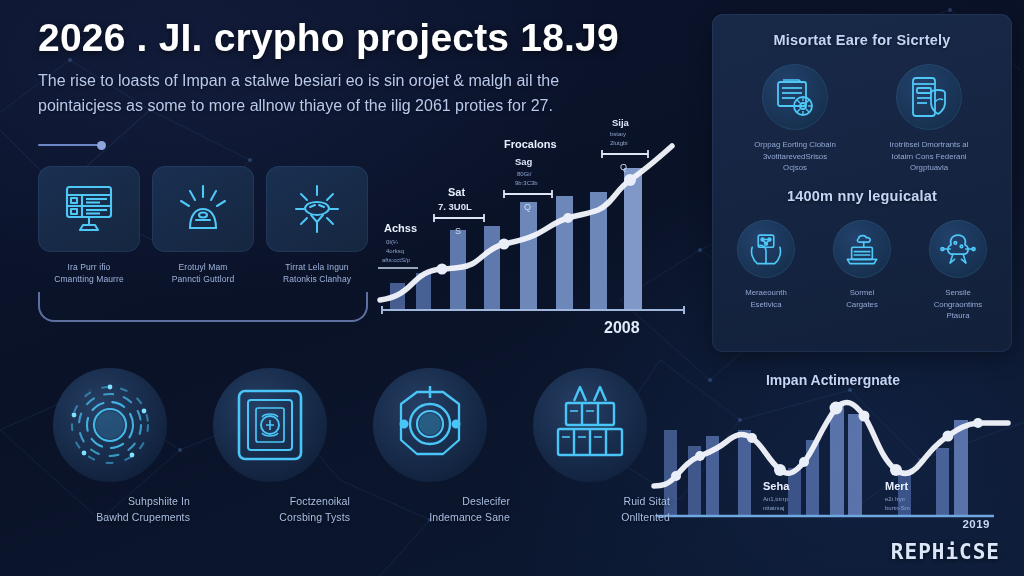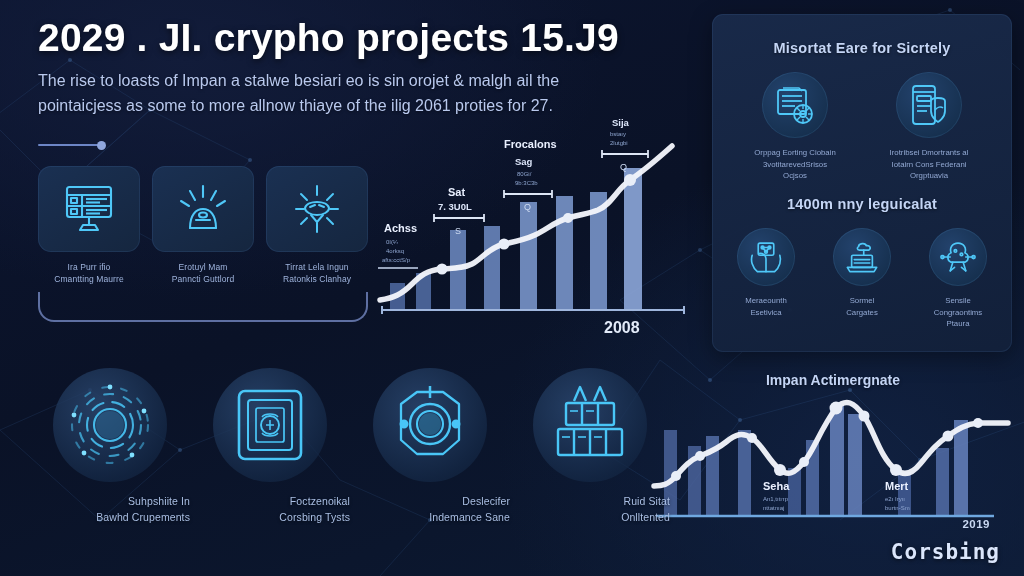--- a/index.html
+++ b/index.html
@@ -64,21 +64,21 @@
 
   
   #center-chart { position: absolute; left: 372px; top: 118px; width: 330px; height: 215px; z-index: 4; }
 
   
   #right-panel {
     position: absolute; left: 712px; top: 14px; width: 300px; height: 338px;
     border-radius: 11px; z-index: 5;
     background: linear-gradient(165deg, rgba(25,42,74,.96) 0%, rgba(18,32,58,.96) 100%);
     box-shadow: inset 0 0 0 1px rgba(110,170,240,.10), 0 6px 22px rgba(0,0,0,.35);
-    padding: 26px 14px 12px;
+    padding: 18px 14px 12px;
   }
   .rp-title {
     text-align: center; font-size: 14.5px; font-weight: bold; color: #c4d5f5;
     letter-spacing: .2px; text-shadow: 0 1px 3px rgba(0,0,0,.5);
   }
   .rp-row { display: flex; justify-content: center; gap: 36px; margin-top: 16px; }
   .rp-row.three { gap: 16px; justify-content: center; }
   .rp-item { width: 98px; text-align: center; }
   .rp-item.sm { width: 84px; }
   .rp-circle {
@@ -163,21 +163,21 @@
         <circle cx="100" cy="520" r="2"></circle>
       <circle cx="740" cy="420" r="2"></circle>
         <circle cx="850" cy="390" r="2"></circle>
         <circle cx="920" cy="460" r="2"></circle>
       <circle cx="430" cy="520" r="2"></circle>
         <circle cx="950" cy="10" r="2"></circle>
     </g>
   </svg>
 
   <div id="header">
-    <div id="title">2029 . JI. crypho projects  15.J9</div>
+    <div id="title">2026 . JI. crypho projects  18.J9</div>
     <div id="subtitle">The rise to loasts of Impan a stalwe besiari eo is sin orojet &amp; malgh ail the pointaicjess as some to more allnow thiaye of the ilig 2061 proties for 27.</div>
   </div>
 
   <div id="left-group">
     <div id="lg-head">
       <span class="lead-line"></span>
       <span class="lead-dot"></span>
     </div>
 
     <div id="lg-cards">
@@ -562,15 +562,15 @@
     </g>
 
     <g>
       <text class="ct-main" x="237" y="122">Mert</text>
       <text class="ct-tiny" x="237" y="133">e2ı Iryıı</text>
       <text class="ct-tiny" x="237" y="142">burtn-Sm</text>
     </g>
   </svg>
 
   <div id="br-year">2019</div>
-  <div id="brand">Corsbing</div>
+  <div id="brand">REPHiCSE</div>
 
 </div>
 
 </body></html>

